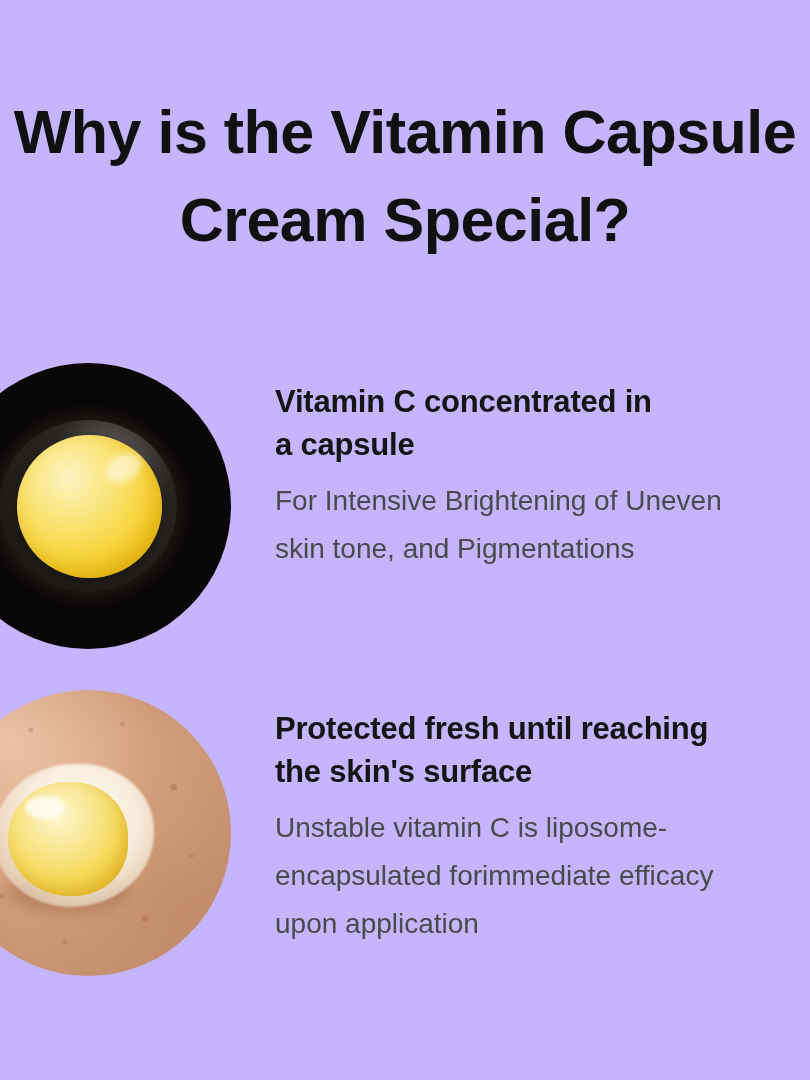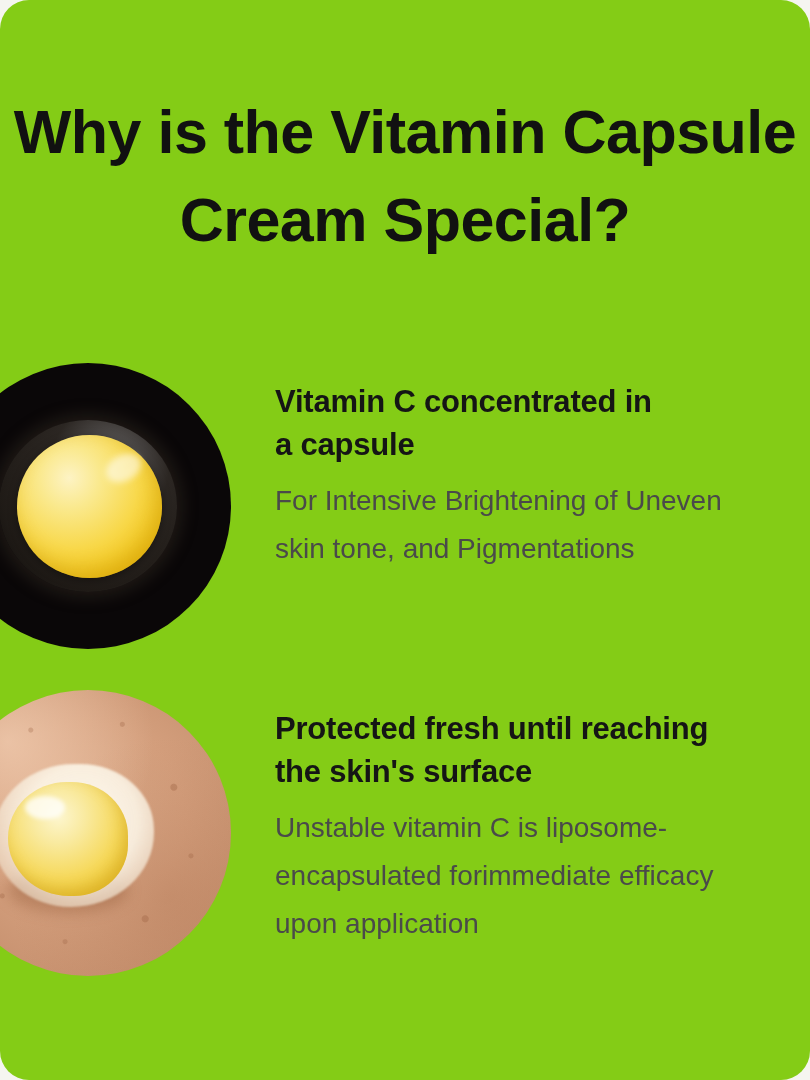--- a/index.html
+++ b/index.html
@@ -17,22 +17,21 @@
   }
 
   
   .page {
     position: absolute;
     top: 0;
     left: 0;
     width: 810px;
     height: 1080px;
     overflow: hidden;
-    background: #84cc16;
-    border-radius: 29px;
+    background: #c4b5fd;
   }
 
   
   .heading-wrap {
     position: absolute;
     top: 88px;
     left: -62px;
     width: 934px;
     text-align: center;
   }

